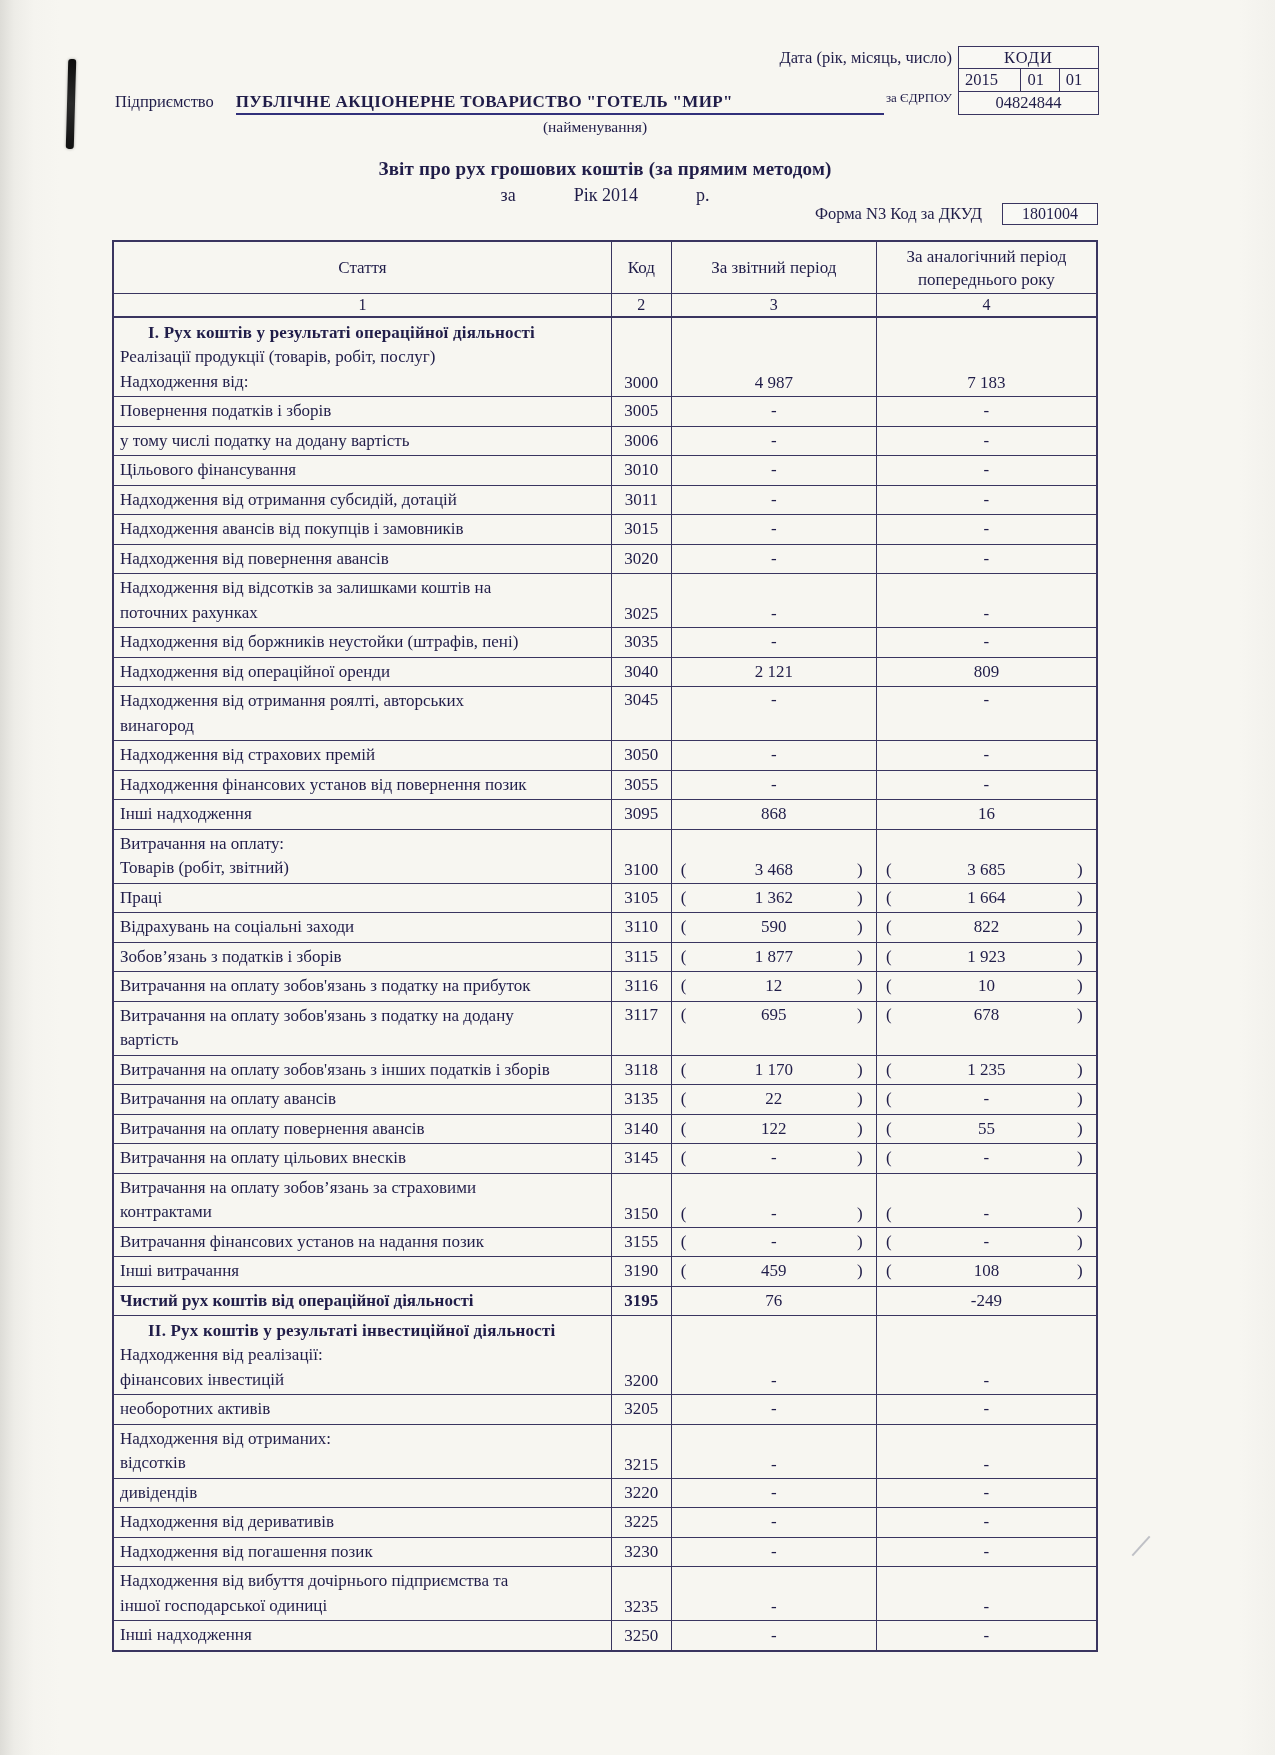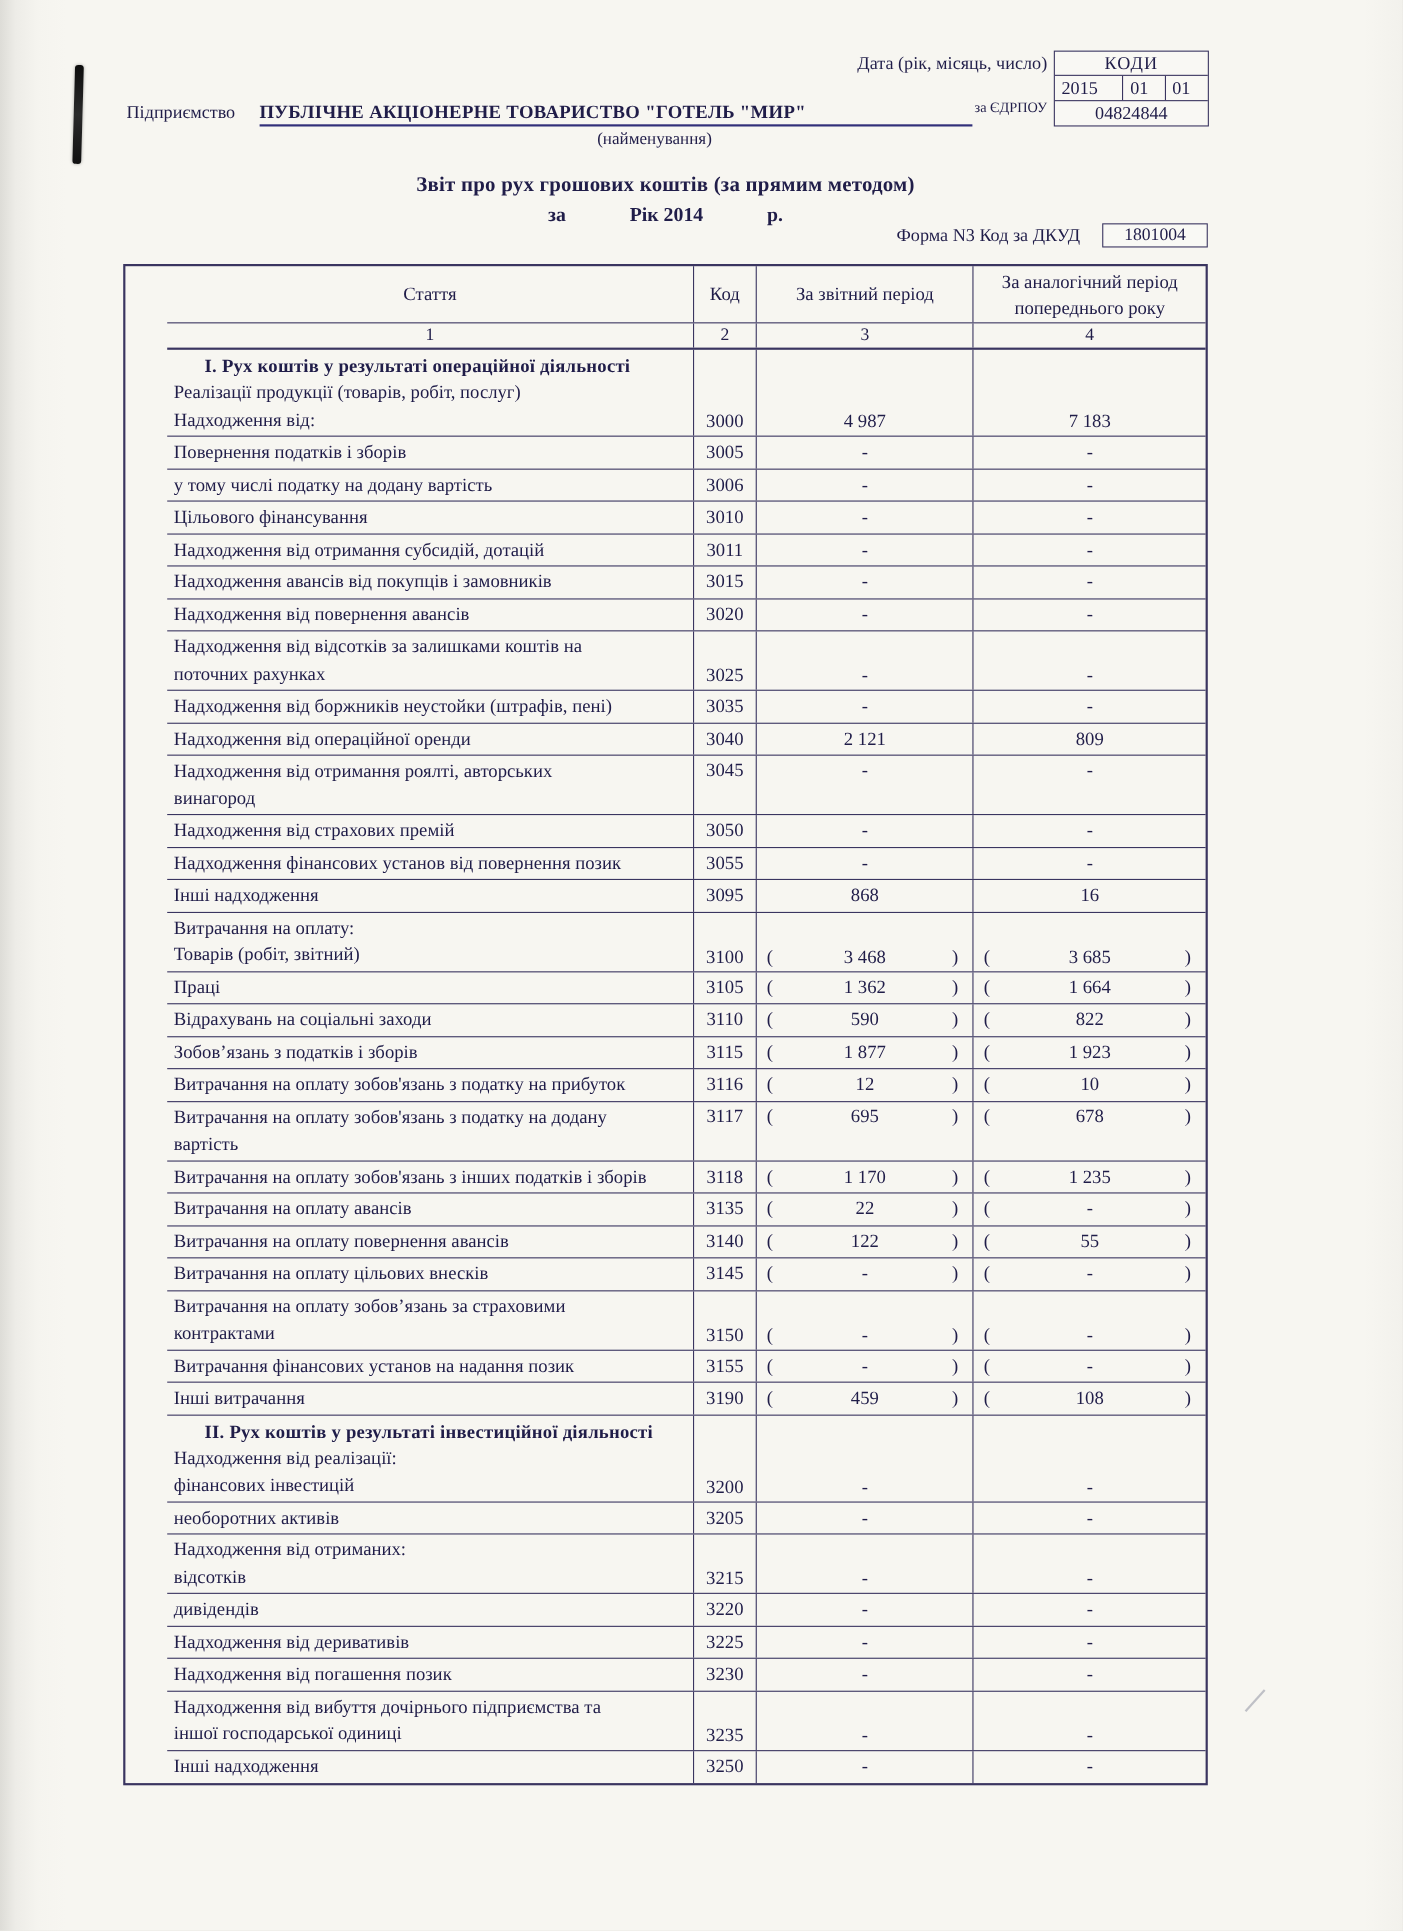--- a/index.html
+++ b/index.html
@@ -46,32 +46,31 @@
   .codes-date div:last-child{border-right:none;}
   .codes-edrpou{height:22px;line-height:21px;text-align:center;}
   .ent-line{position:absolute;left:115px;top:92px;font-size:16.5px;white-space:nowrap;}
   .ent-name{
     display:inline-block;margin-left:22px;width:648px;
     font-weight:bold;font-size:17px;letter-spacing:.3px;
     border-bottom:2.2px solid #31307a;padding-bottom:1px;
   }
   .ent-caption{position:absolute;left:430px;top:118px;width:330px;text-align:center;font-size:15.5px;}
   .doc-title{position:absolute;left:112px;top:158px;width:986px;text-align:center;font-size:19px;font-weight:bold;letter-spacing:.2px;}
-  .doc-period{position:absolute;left:112px;top:185px;width:986px;display:flex;justify-content:center;gap:58px;font-size:18px;font-weight:bold;}
+  .doc-period{position:absolute;left:112px;top:185px;width:986px;display:flex;justify-content:center;gap:58px;font-size:18px;font-weight:normal;}
   .form-line{position:absolute;left:620px;top:203px;width:478px;display:flex;justify-content:flex-end;align-items:center;gap:20px;font-size:16.5px;}
   .form-code-box{
     display:inline-block;border:1.8px solid var(--line);width:96px;height:22px;
     line-height:20px;text-align:center;font-size:16px;background:rgba(255,255,255,.3);
   }
   
   .ftable{
     position:absolute;left:112px;top:240px;width:986px;
     border:2.2px solid var(--line);
     font-size:17px;
-    padding-left:38px;
   }
   .trow,.thead,.tnums{display:grid;grid-template-columns:500fr 60fr 206fr 220fr;}
   .thead{border-bottom:1.8px solid var(--line);min-height:52px;}
   .thead .hcell{display:flex;justify-content:center;align-items:center;text-align:center;line-height:23px;padding:2px 4px;}
   .tnums{border-bottom:2.6px solid var(--line);height:24px;font-size:16px;}
   .tnums div{display:flex;justify-content:center;align-items:center;}
   .c-border{border-right:1.5px solid var(--line);}
   .trow{border-bottom:1.4px solid var(--line);min-height:29px;}
   .trow:last-child{border-bottom:none;}
   .cell{min-height:100%;}
@@ -515,20 +514,32 @@
             <div class="pr">(</div>
             <div class="pv">459</div>
             <div class="pr">)</div>
           </div>
           <div class="cell cv  paren">
             <div class="pr">(</div>
             <div class="pv">108</div>
             <div class="pr">)</div>
           </div>
         </div>
+        <div class="trow v-center brow">
+          <div class="cell c1 c-border">
+            <div class="labline">Чистий рух коштів від операційної діяльності</div>
+          </div>
+          <div class="cell c2 c-border">3195</div>
+          <div class="cell cv c-border">
+            <div class="pv">76</div>
+          </div>
+          <div class="cell cv ">
+            <div class="pv">-249</div>
+          </div>
+        </div>
         <div class="trow v-bottom">
           <div class="cell c1 c-border">
             <div class="secline">II. Рух коштів у результаті інвестиційної діяльності</div>
             <div class="labline">Надходження від реалізації:</div>
             <div class="labline">фінансових інвестицій</div>
           </div>
           <div class="cell c2 c-border">3200</div>
           <div class="cell cv c-border">
             <div class="pv">-</div>
           </div>

